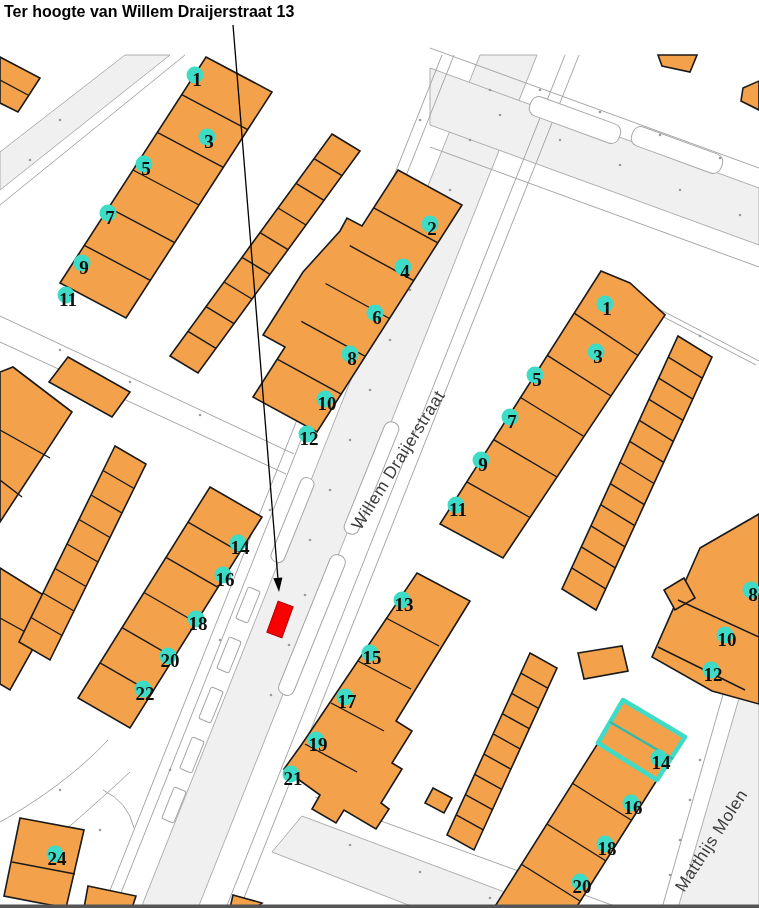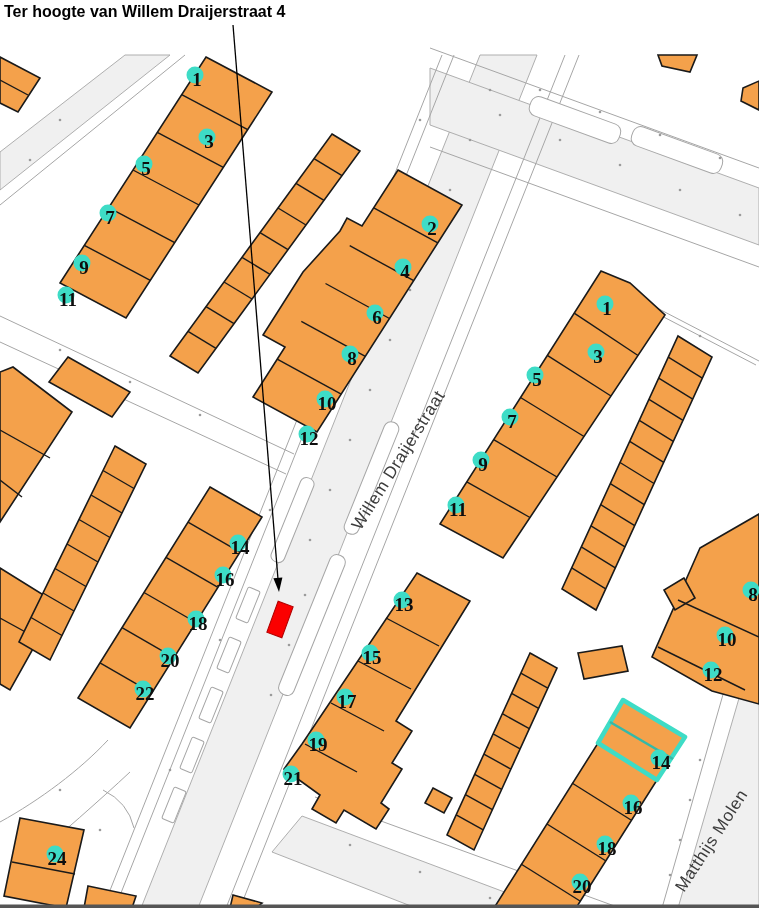--- a/index.html
+++ b/index.html
@@ -23,21 +23,21 @@
                 font-family:"Liberation Sans","DejaVu Sans",sans-serif;}
   .arrow{stroke:var(--c-annotation);stroke-width:1.3;fill:none;}
   .arrowhead{fill:var(--c-annotation);}
   .marker{fill:var(--c-marker_red);stroke:#B00000;stroke-width:1;}
   .bottombar{fill:var(--c-bottom_bar);}
 </style>
 </head>
 <body>
 
 <div id="stage">
-  <div id="map-title">Ter hoogte van Willem Draijerstraat 4</div>
+  <div id="map-title">Ter hoogte van Willem Draijerstraat 13</div>
 
   <svg width="759" height="908" viewBox="0 0 759 908">
 
     <g>
 
       <polygon class="road" points="480,55 537,55 198,908 141,908"></polygon>
 
       <polygon class="road" points="430,68 759,188 759,245 430,125"></polygon>
 
       <polygon class="road" points="302,816 547,908 416,908 272,852"></polygon>

